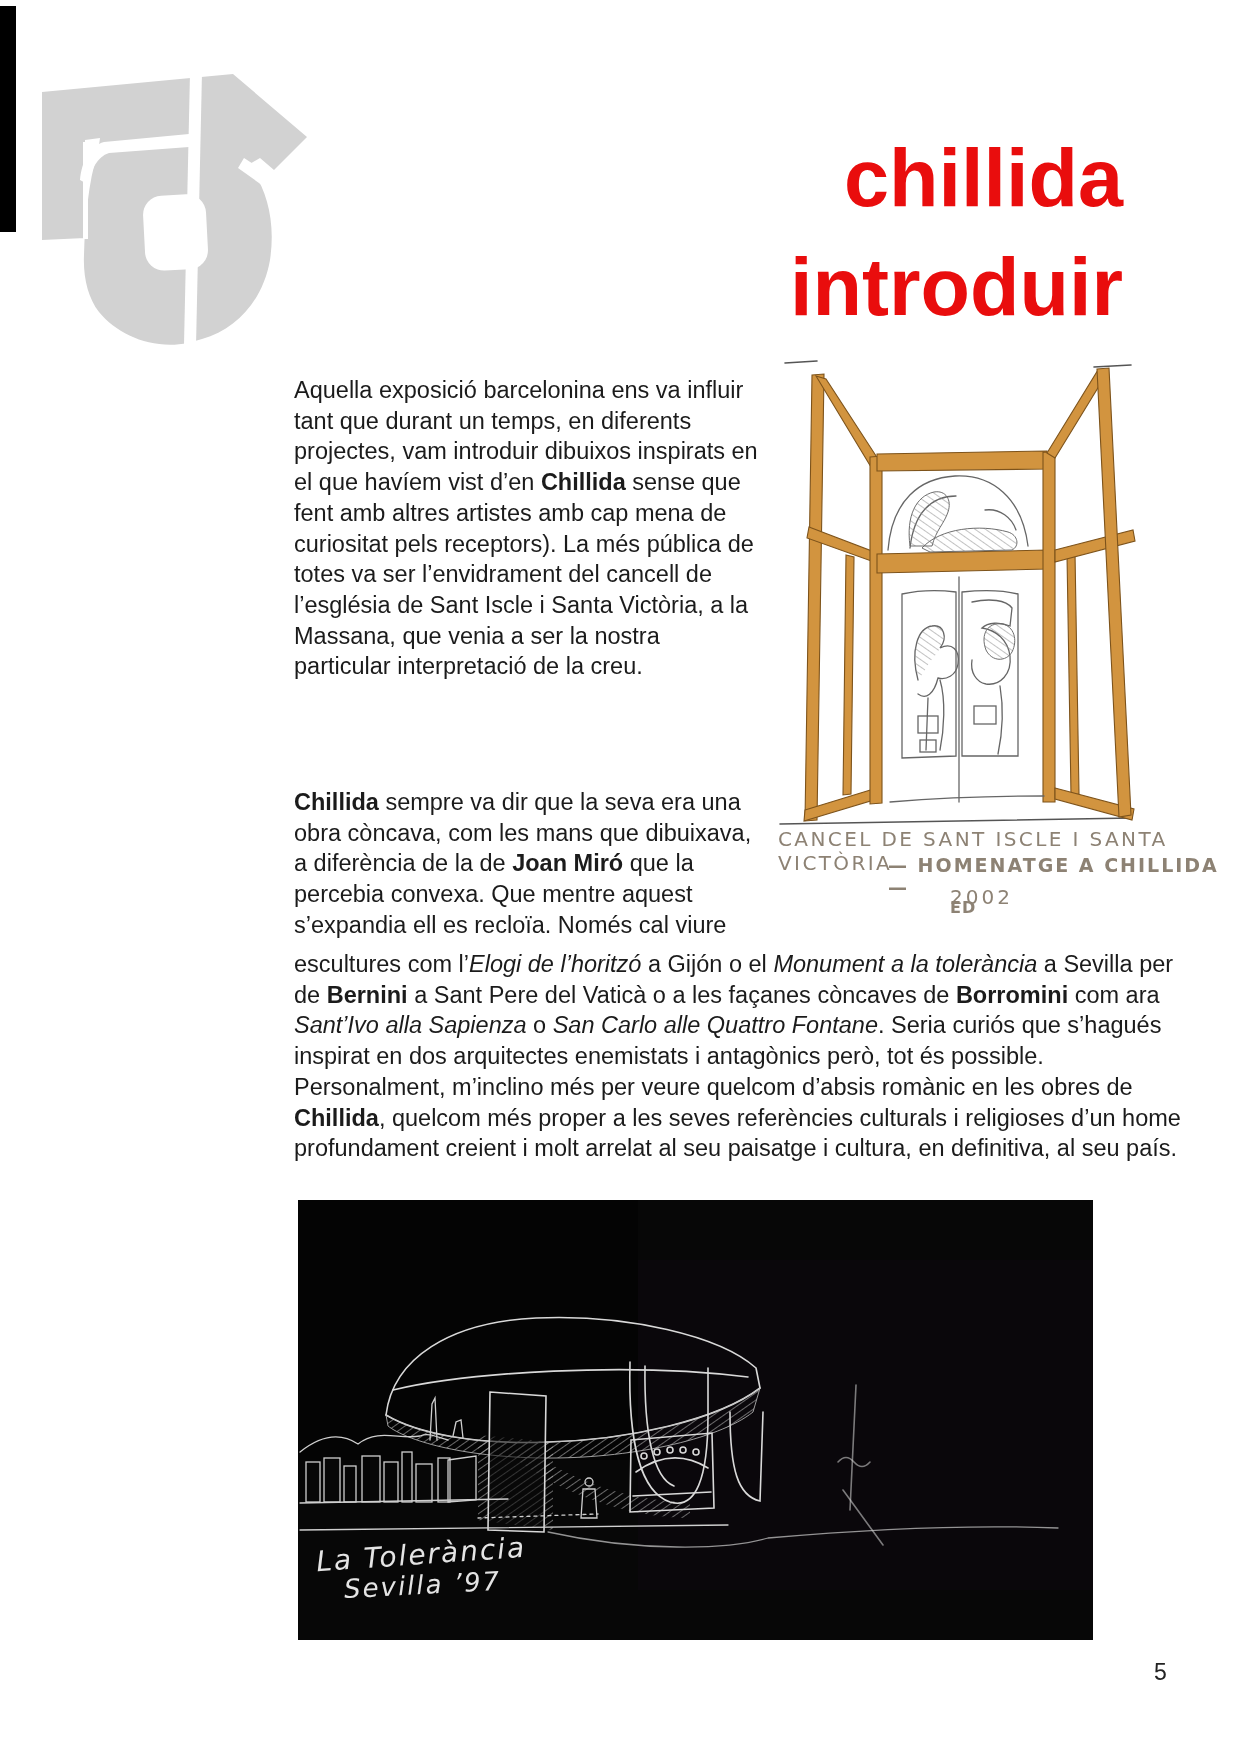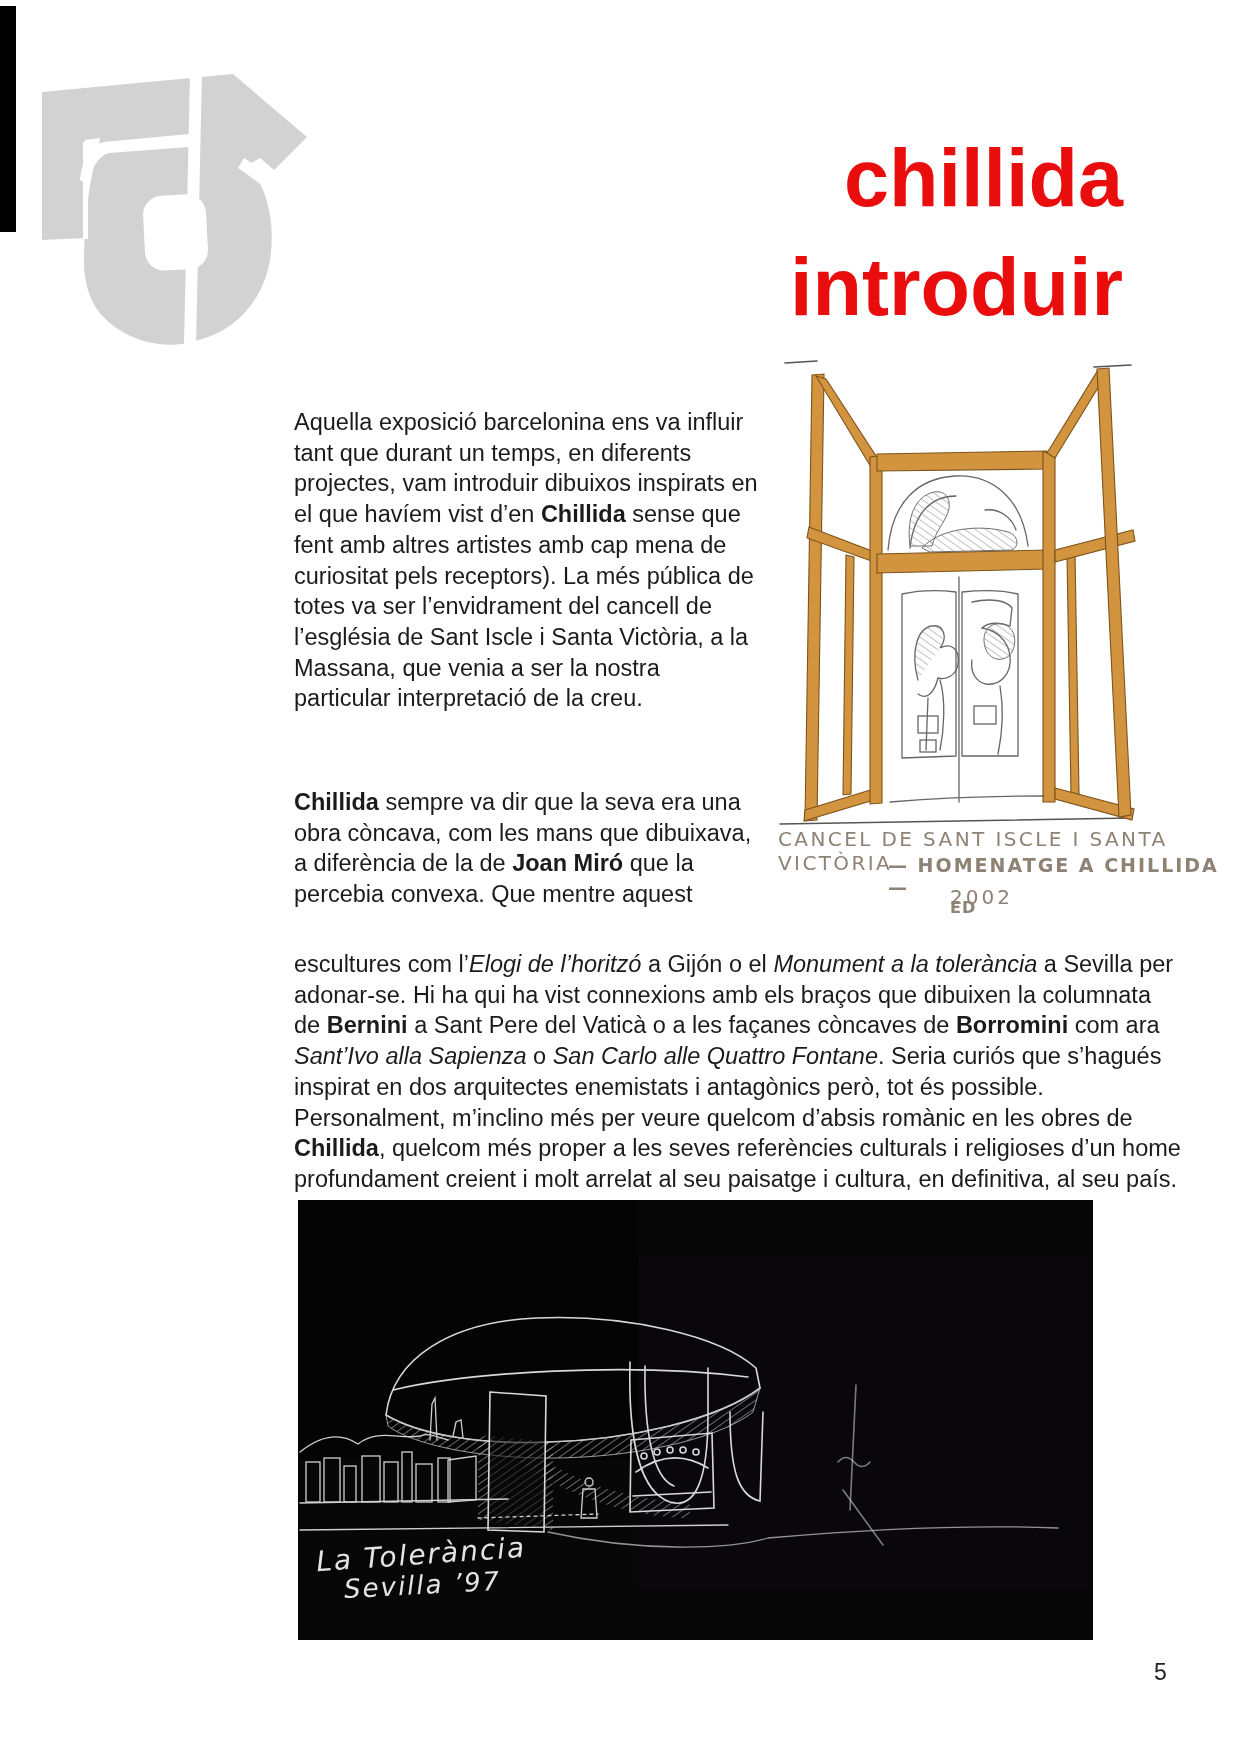--- a/index.html
+++ b/index.html
@@ -6,21 +6,21 @@
   body{width:1241px;height:1755px;position:relative;background:#ffffff;
        font-family:"Liberation Sans",sans-serif;color:#1b1b1b;overflow:hidden;}
   .abs{position:absolute;}
   .black-bar{left:0;top:6px;width:16px;height:226px;background:#000;}
   .title{right:118px;top:124px;text-align:right;font-weight:bold;
          font-size:81px;line-height:109px;color:#e90d0d;letter-spacing:0px;}
   .bodytext{font-size:23.5px;}
   .tl{line-height:30.7px;white-space:pre;}
   .tl span.b{font-weight:bold;}
   .tl span.i{font-style:italic;}
-  .para1{left:294px;top:375px;width:480px;margin-top:32px;}
+  .para1{left:294px;top:375px;width:480px;}
   .para2a{left:294px;top:787px;width:480px;}
   .para2b{left:294px;top:949px;width:890px;}
   .hand{color:#8d8274;font-family:"DejaVu Sans",sans-serif;}
   .cap1{left:778px;top:827px;font-size:20px;letter-spacing:2.4px;}
   .cap2{left:888px;top:854px;font-size:19px;letter-spacing:2px;font-weight:bold;}
   .cap3{left:950px;top:877px;font-size:20px;letter-spacing:3px;margin-top:8px;}
   .cap4{left:950px;top:898px;font-size:16px;letter-spacing:1px;font-weight:bold;}
   .tolcap{color:#e4e4e4;font-family:"DejaVu Sans",sans-serif;font-style:italic;}
   .tolcap1{left:316px;top:1538px;font-size:28px;transform:rotate(-4deg);letter-spacing:2px;}
   .tolcap2{left:344px;top:1570px;font-size:26px;transform:rotate(-3deg);letter-spacing:2px;}
@@ -66,24 +66,24 @@
     <div class="tl"><span>totes va ser l’envidrament del cancell de</span></div>
     <div class="tl"><span>l’església de Sant Iscle i Santa Victòria, a la</span></div>
     <div class="tl"><span>Massana, que venia a ser la nostra</span></div>
     <div class="tl"><span>particular interpretació de la creu.</span></div>
   </div>
 <div class="abs bodytext para2a">
     <div class="tl"><span class="b">Chillida</span><span> sempre va dir que la seva era una</span></div>
     <div class="tl"><span>obra còncava, com les mans que dibuixava,</span></div>
     <div class="tl"><span>a diferència de la de </span><span class="b">Joan Miró</span><span> que la</span></div>
     <div class="tl"><span>percebia convexa. Que mentre aquest</span></div>
+    <div class="tl"><span>s’expandia ell es recloïa. Només cal viure</span></div>
   </div>
 <div class="abs bodytext para2b">
     <div class="tl"><span>escultures com l’</span><span class="i">Elogi de l’horitzó</span><span> a Gijón o el </span><span class="i">Monument a la tolerància</span><span> a Sevilla per</span></div>
-    <div class="tl"><span>adonar-se. Hi ha qui ha vist connexions amb els braços que dibuixen la columnata</span></div>
     <div class="tl"><span>de </span><span class="b">Bernini</span><span> a Sant Pere del Vaticà o a les façanes còncaves de </span><span class="b">Borromini</span><span> com ara</span></div>
     <div class="tl"><span class="i">Sant’Ivo alla Sapienza</span><span> o </span><span class="i">San Carlo alle Quattro Fontane</span><span>. Seria curiós que s’hagués</span></div>
     <div class="tl"><span>inspirat en dos arquitectes enemistats i antagònics però, tot és possible.</span></div>
     <div class="tl"><span>Personalment, m’inclino més per veure quelcom d’absis romànic en les obres de</span></div>
     <div class="tl"><span class="b">Chillida</span><span>, quelcom més proper a les seves referències culturals i religioses d’un home</span></div>
     <div class="tl"><span>profundament creient i molt arrelat al seu paisatge i cultura, en definitiva, al seu país.</span></div>
   </div>
 
 <div class="abs" style="left:760px;top:350px;width:385px;height:480px;">
   <svg width="385" height="480" viewBox="0 0 385 480">

